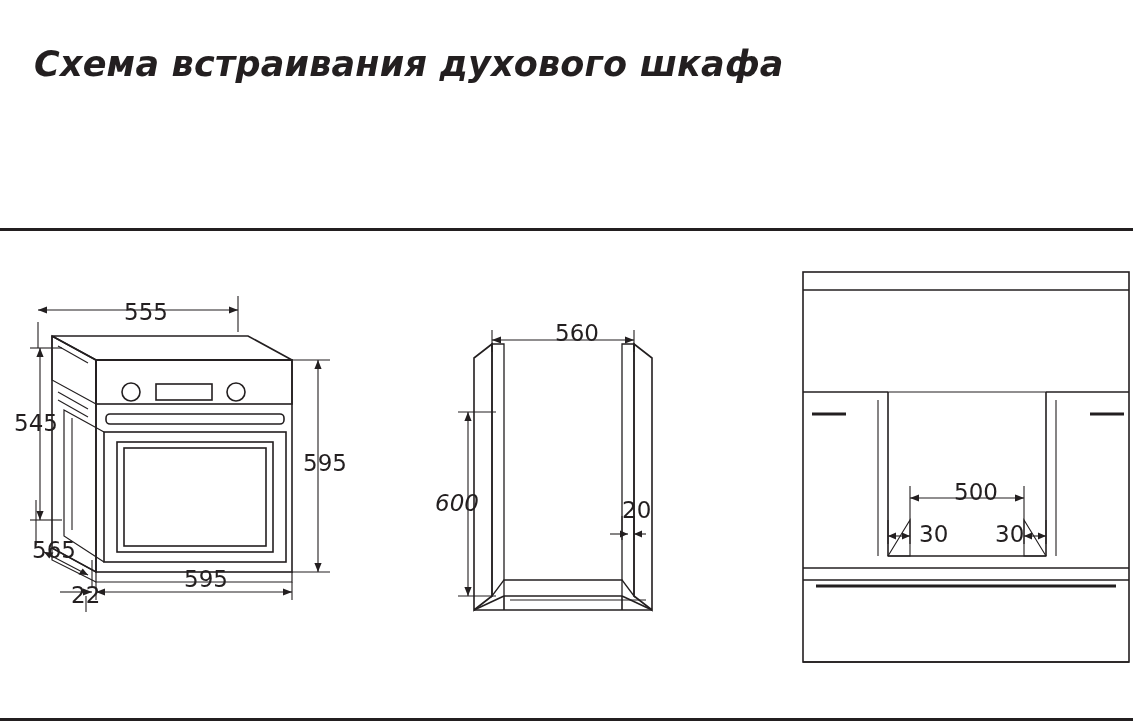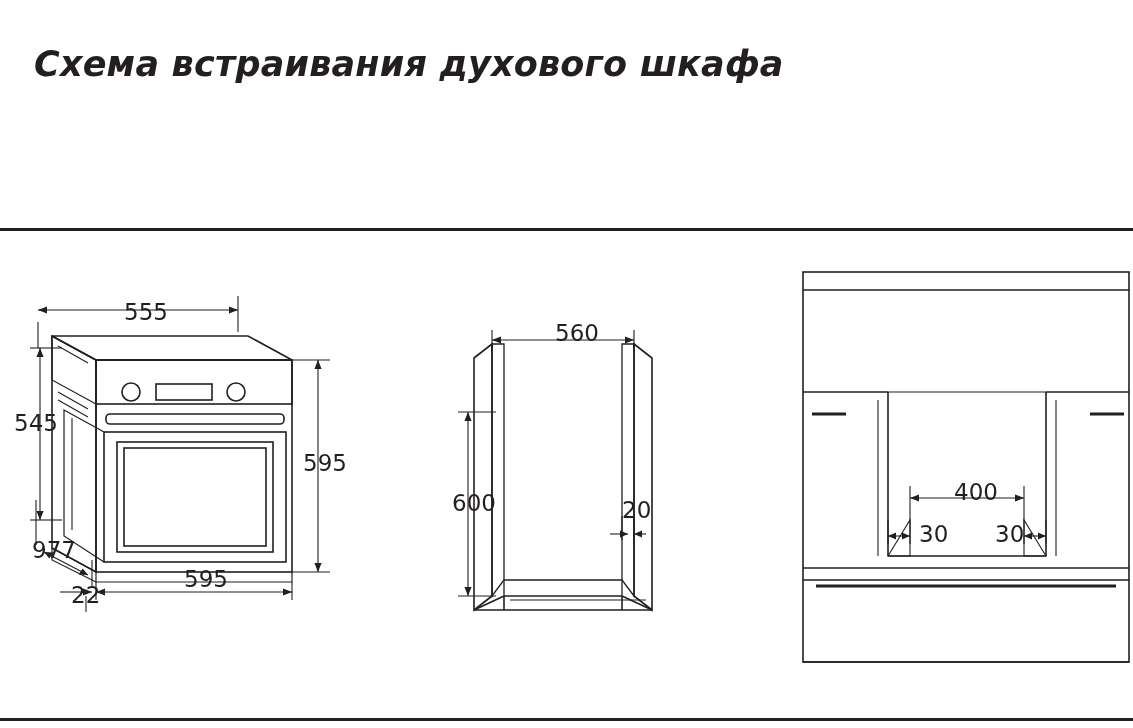--- a/index.html
+++ b/index.html
@@ -245,25 +245,25 @@
         <path d="M1024 536 l8 -3.4 v6.8 z" fill="#231f20" stroke="none"></path>
         <path d="M1046 536 l-8 -3.4 v6.8 z" fill="#231f20" stroke="none"></path>
       </g>
 
     </g>
   </svg>
 
   <div class="dimlabel" style="left:124px; top:299px;">555</div>
   <div class="dimlabel" style="left:14px; top:410px;">545</div>
   <div class="dimlabel" style="left:303px; top:450px;">595</div>
-  <div class="dimlabel" style="left:32px; top:537px;">977</div>
+  <div class="dimlabel" style="left:32px; top:537px;">565</div>
   <div class="dimlabel" style="left:184px; top:566px;">595</div>
   <div class="dimlabel" style="left:71px; top:582px;">22</div>
 
   <div class="dimlabel" style="left:555px; top:320px;">560</div>
-  <div class="dimlabel" style="left:452px; top:490px;">600</div>
+  <div class="dimlabel" style="left:435px; top:490px;font-style:italic;">600</div>
   <div class="dimlabel" style="left:622px; top:497px;">20</div>
 
-  <div class="dimlabel" style="left:954px; top:479px;">400</div>
+  <div class="dimlabel" style="left:954px; top:479px;">500</div>
   <div class="dimlabel" style="left:919px; top:521px;">30</div>
   <div class="dimlabel" style="left:995px; top:521px;">30</div>
 
 </div>
 
 </body></html>

